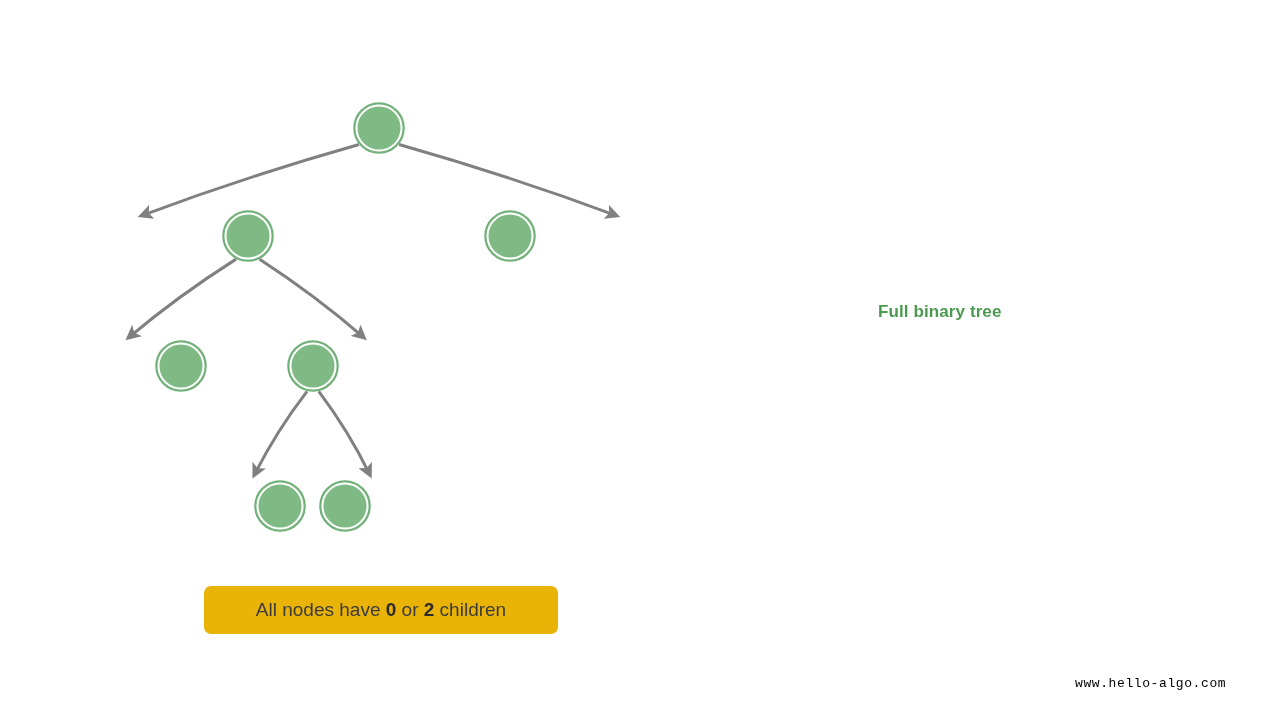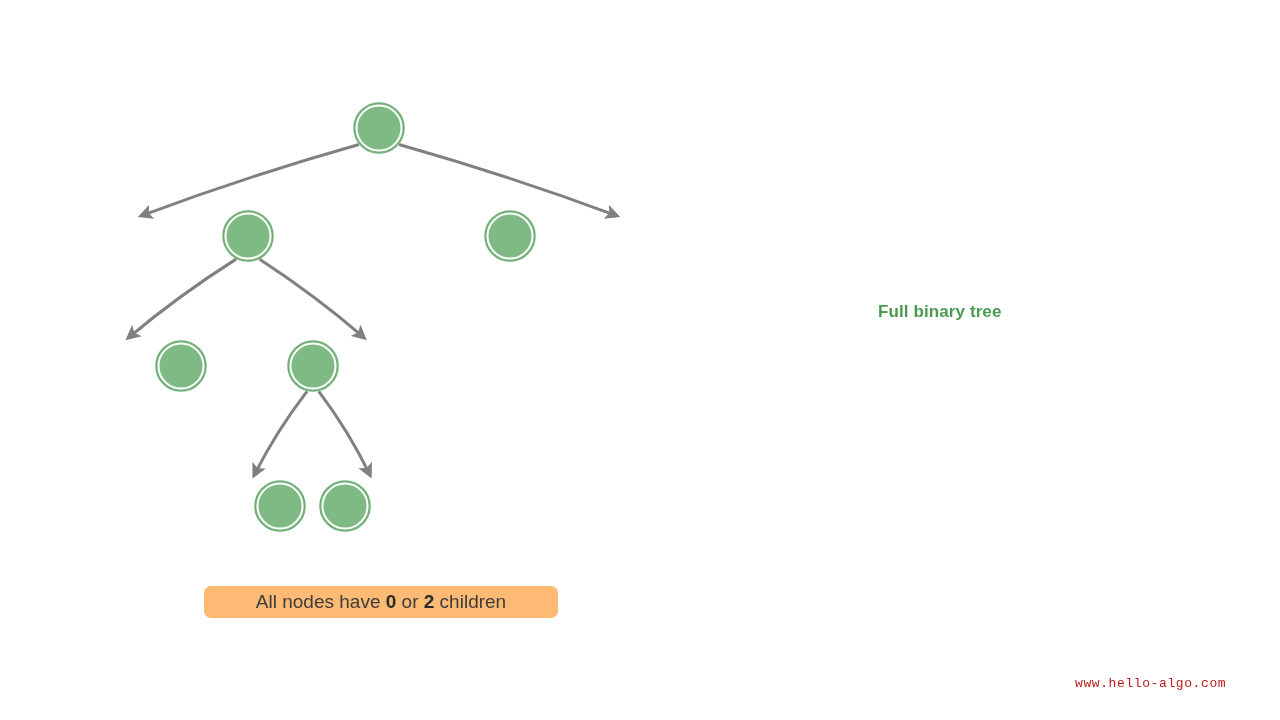--- a/index.html
+++ b/index.html
@@ -31,22 +31,22 @@
     font-weight: bold;
     color: #4b9a4f;
     letter-spacing: 0.1px;
     white-space: nowrap;
   }
   .caption-box {
     position: absolute;
     left: 204px;
     top: 586px;
     width: 354px;
-    height: 32px;
-    background: #fdba74;
+    height: 48px;
+    background: #eab308;
     border-radius: 7px;
     display: flex;
     align-items: center;
     justify-content: center;
     box-sizing: border-box;
   }
   .caption-text {
     font-family: "Liberation Sans", sans-serif;
     font-size: 19px;
     color: #3c3c3c;
@@ -55,21 +55,21 @@
   .caption-text b {
     font-weight: bold;
     color: #2b2b2b;
   }
   .watermark {
     position: absolute;
     left: 1075px;
     top: 676px;
     font-family: "Liberation Mono", monospace;
     font-size: 13px;
-    color: #b91c1c;
+    color: #000000;
     letter-spacing: 0.6px;
     white-space: nowrap;
   }
 </style>
 </head>
 <body>
 
 <div id="canvas">
 
   <svg id="tree-svg" viewBox="0 0 1280 720" xmlns="http://www.w3.org/2000/svg">

